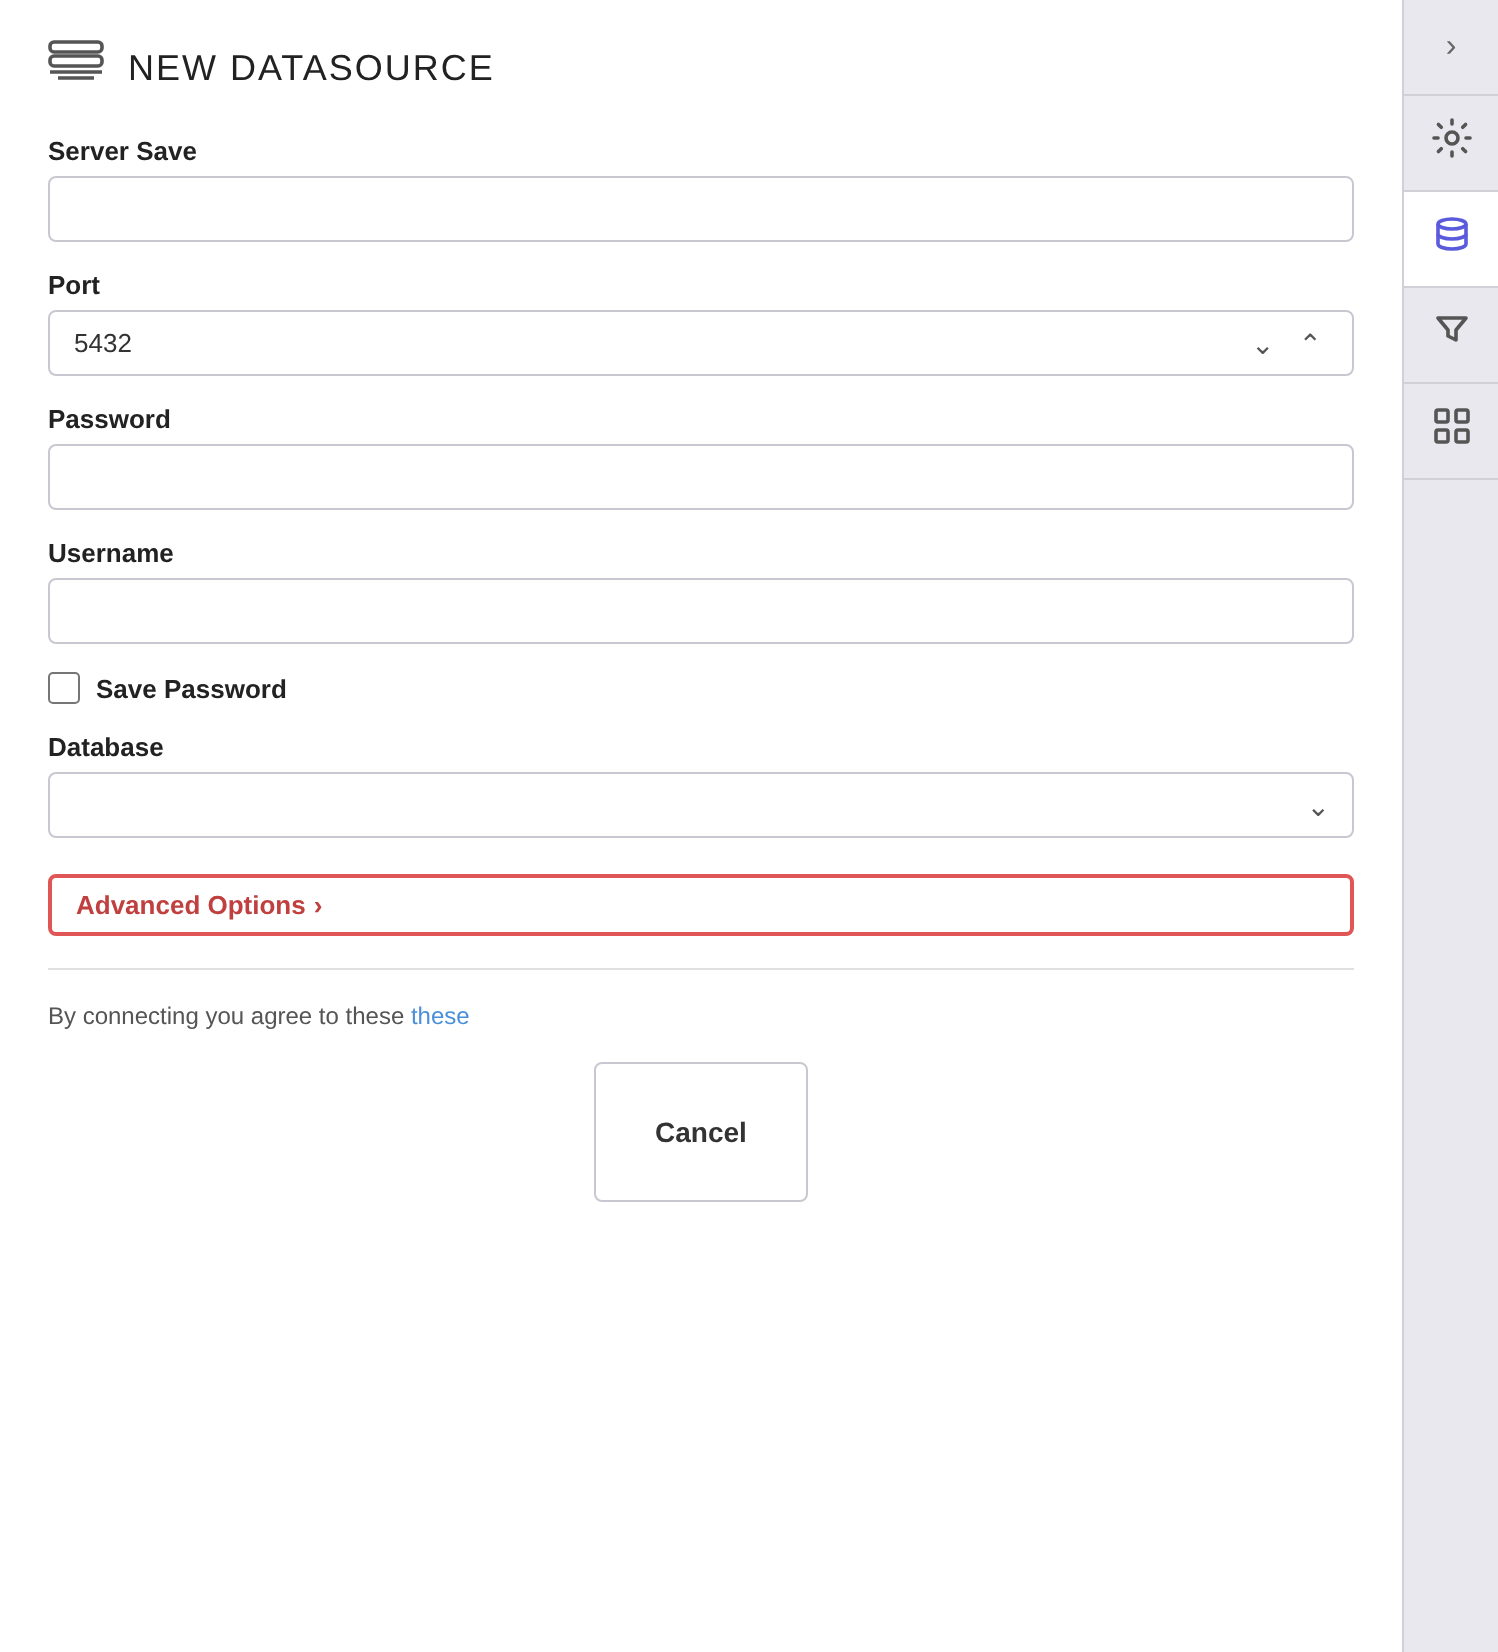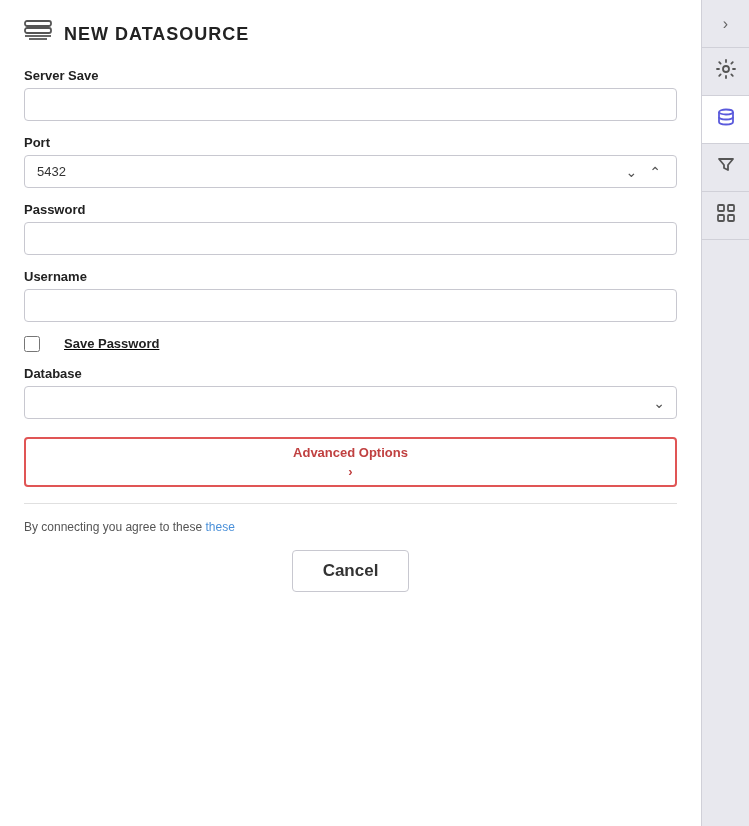--- a/index.html
+++ b/index.html
@@ -29,21 +29,21 @@
       margin-bottom: 20px;
     }
 
     .header-icon {
       color: #555;
       font-size: 22px;
     }
 
     .header-title {
       font-size: 18px;
-      font-weight: 700;
+      font-weight: 400;
       color: #222;
       letter-spacing: 1px;
     }
 
     .form-group {
       margin-bottom: 14px;
     }
 
     .form-label {
       display: block;
@@ -95,24 +95,23 @@
       cursor: pointer;
       color: #555;
       font-size: 14px;
       padding: 2px 4px;
       display: flex;
       align-items: center;
     }
 
     .checkbox-row {
       display: flex;
-      align-items: flex-start;
-      gap: 24px;
+      align-items: flex-end;
+      gap: 8px;
       margin-bottom: 14px;
-      text-decoration: underline;
     }
 
     .checkbox-row input[type="checkbox"] {
       width: 16px;
       height: 16px;
       cursor: pointer;
       accent-color: #6c6cdc;
     }
 
     .checkbox-label {
@@ -155,21 +154,20 @@
       background: none;
       border: 2px solid #e05555;
       border-radius: 4px;
       color: #c04040;
       font-size: 13px;
       font-weight: 600;
       padding: 6px 12px;
       cursor: pointer;
       margin-bottom: 16px;
       margin-top: 4px;
-      flex-direction: column;
     }
 
     .divider {
       border: none;
       border-top: 1px solid #e0e0e0;
       margin-bottom: 16px;
     }
 
     .footer-text {
       font-size: 12px;
@@ -197,22 +195,22 @@
       font-size: 14px;
       font-weight: 600;
       cursor: pointer;
     }
 
     .btn-cancel {
       background: #fff;
       color: #333;
       border: 1.5px solid #c8c8d0;
       border-radius: 4px;
-      padding: 10px 30px;
-      font-size: 17px;
+      padding: 26px 30px;
+      font-size: 14px;
       font-weight: 600;
       cursor: pointer;
     }
 
     
     .sidebar {
       width: 48px;
       background: #e8e8ee;
       display: flex;
       flex-direction: column;

